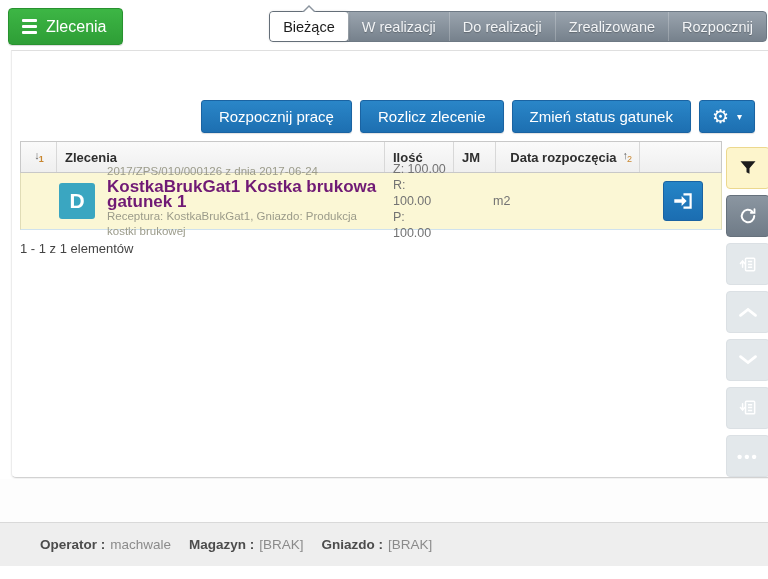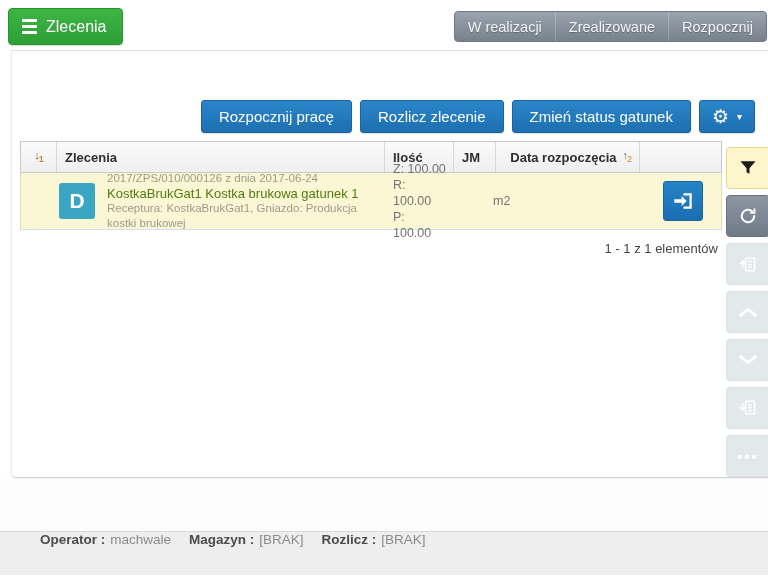--- a/index.html
+++ b/index.html
@@ -106,73 +106,75 @@
   }
   .g-row .cell { display:flex; align-items:center; padding:0 8px; height:100%; }
 
   .d-badge {
     width:36px; height:36px; flex:0 0 36px; border-radius:3px;
     background:#3aa6c1; color:#fff; font-size:21px; font-weight:bold;
     display:flex; align-items:center; justify-content:center; margin:0 4px 0 2px;
   }
   .name-block { display:flex; flex-direction:column; justify-content:center; margin-left:8px; line-height:15px; }
   .row-line1 { font-size:11.5px; color:#9b9b8a; }
-  .row-line2 { font-size:13px; font-weight:normal; color:#4d7c0f; }
+  .row-line2 { font-size:17px; font-weight:bold; color:#701a75; }
   .row-line3 { font-size:11.5px; color:#9b9b8a; }
 
   .qty-block { display:flex; flex-direction:column; line-height:16px; font-size:12.5px; color:#737373; }
   .jm-text { font-size:12.5px; color:#737373;padding-left:31px; }
 
   .row-action-btn {
     width:40px; height:40px; border-radius:3px;
     background:linear-gradient(#2585c7,#1b6db1);
     border:1px solid #1a63a2;
     display:flex; align-items:center; justify-content:center;
     cursor:pointer; margin-left:4px;
   }
 
-  .summary { width:702px; text-align:right; padding:11px 4px 0 0; font-size:13px; color:#444; }
+  .summary { width:702px; padding:11px 4px 0 0; font-size:13px; color:#444; }
 
   
   .side { position:absolute; top:96px; right:8px; display:flex; flex-direction:column; gap:6px; }
   .side-btn {
     width:44px; height:42px; border-radius:4px;
     display:flex; align-items:center; justify-content:center; cursor:pointer;
   }
   .side-btn.filter { background:#fdf5cc; border:1px solid #ecd88e; }
   .side-btn.refresh { background:linear-gradient(#8b96a1,#6f7b87); border:1px solid #66717c; }
   .side-btn.disabled { background:#e3e8eb; border:1px solid #dbe0e4; cursor:default; }
   .dots { color:#fff; font-size:15px; letter-spacing:2px; font-weight:bold; }
 
   
   .gap-strip { position:absolute; left:0; top:479px; width:768px; height:56px; background:#fdfdfd; }
   .footer {
-    position:absolute; left:0; bottom:4px; width:768px; height:44px;
+    position:absolute; left:0; bottom:13px; width:768px; height:44px;
     background:#eeeeee; border-top:1px solid #d9d9d9;
-    display:flex; padding-left:40px;
+    display:flex; align-items:center; padding-left:40px;
     font-size:13.5px; color:#8b8b8b;
   }
   .footer b { color:#4c4c4c; margin-right:5px; }
   .foot-group { margin-right:18px; }
 </style>
 </head>
 <body>
 
 <div class="topbar">
   <div class="menu-btn">
     <span class="hamburger">
         <span></span>
         <span></span>
         <span></span>
       </span>
     <span>Zlecenia</span>
   </div>
 
   <div class="tabbar">
+    <div class="tab active">Bieżące</div>
     <div class="tab">W realizacji</div>
+    <div class="tab">Do realizacji</div>
     <div class="tab">Zrealizowane</div>
     <div class="tab">Rozpocznij</div>
   </div>
 </div>
 
 <div class="panel">
 
   <div class="toolbar">
     <div class="tool-btn">
       <span>Rozpocznij pracę</span>
@@ -289,15 +291,15 @@
 <div class="gap-strip"></div>
 
 <div class="footer">
   <span class="foot-group">
     <b>Operator :</b><span>machwale</span>
   </span>
   <span class="foot-group">
     <b>Magazyn :</b><span>[BRAK]</span>
   </span>
   <span class="foot-group">
-    <b>Rozlicz :</b><span>[BRAK]</span>
+    <b>Gniazdo :</b><span>[BRAK]</span>
   </span>
 </div>
 
 </body></html>

